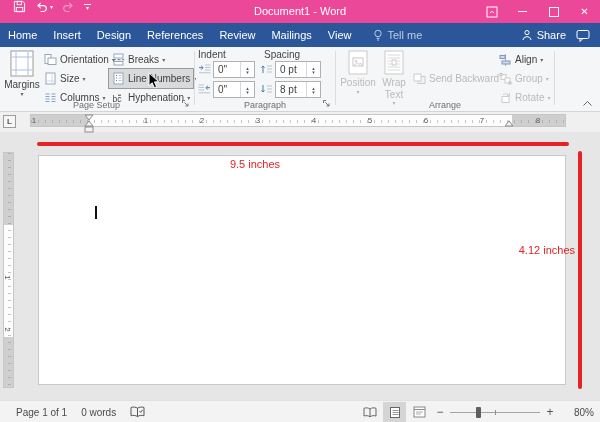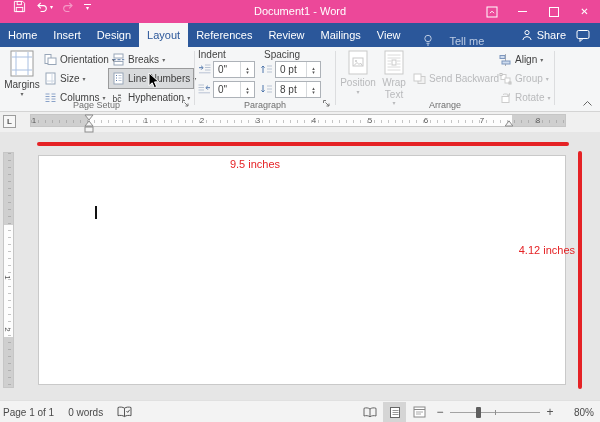--- a/index.html
+++ b/index.html
@@ -20,21 +20,21 @@
   .maxbox{width:8px;height:8px;border:1px solid #fff}
   .qmore{display:flex;flex-direction:column;align-items:center;color:#fff}
   .qmore .bar{width:7px;height:1px;background:#fff;margin-bottom:1px}
   .qmore .c{font-size:6px;line-height:4px}
 
   
   .tabs{position:relative;height:24px;background:#2b579a;display:flex;align-items:stretch}
   .ftab{background:#1e4c87;color:#fff;font-size:11px;padding:0 14px;display:flex;align-items:center}
   .tab{color:#fff;font-size:11px;padding:0 8px;display:flex;align-items:center;white-space:nowrap}
   .tab.active{background:#f5f6f7;color:#2b579a}
-  .tellme{color:#bccbe3;display:flex;align-items:flex-end;gap:17px;margin-left:6px}
+  .tellme{color:#bccbe3;display:flex;align-items:center;gap:4px;margin-left:6px}
   .rightTabs{margin-left:auto;display:flex;align-items:center;gap:10px;padding-right:10px}
   .shareT{color:#fff;font-size:11px;display:flex;align-items:center;gap:4px}
 
   
   .ribbon{position:relative;height:64px;background:#f5f6f7;border-bottom:1px solid #d4d4d4;font-size:10px;color:#3f3f3f}
   .grp{position:absolute;top:0;height:64px}
   .glabel{position:absolute;bottom:1px;left:0;right:0;text-align:center;font-size:9px;color:#6f6f6f}
   .gsep{position:absolute;top:4px;bottom:6px;width:1px;background:#dcdddf}
   .bigbtn{position:absolute;top:2px;display:flex;flex-direction:column;align-items:center;text-align:center;line-height:1.15}
   .bigbtn .lbl{margin-top:2px}
@@ -73,21 +73,21 @@
   .caretbar{position:absolute;left:95px;top:74px;width:1.5px;height:13px;background:#111}
   .redh{position:absolute;left:37px;top:10px;width:532px;height:4px;background:#e52225;border-radius:2px}
   .redv{position:absolute;left:578px;top:19px;width:4px;height:238px;background:#e52225;border-radius:2px}
   .redlblw{position:absolute;left:200px;top:26px;width:110px;text-align:center;color:#e52225;font-size:11px}
   .redlblh{position:absolute;left:498px;top:112px;width:77px;text-align:right;color:#e52225;font-size:11px}
 
   
   .sbar{position:relative;height:22px;background:#f3f3f3;border-top:1px solid #e0e0e0;display:flex;align-items:center;
         font-size:10px;color:#4a4a4a}
   .sitem{margin-left:14px;white-space:nowrap}
-  .sitem:first-child{margin-left:3px}
+  .sitem:first-child{margin-left:16px}
   .sright{position:absolute;right:0;top:0;height:22px;display:flex;align-items:center}
   .vbtn{width:23px;height:20px;display:flex;align-items:center;justify-content:center;margin:0 1px}
   .vbtn.active{background:#d5d5d5}
   .zoomout,.zoomin{width:16px;text-align:center;font-size:12px;color:#555}
   .ztrack{position:relative;width:90px;height:1px;background:#a3a3a3;margin:0 2px}
   .zhandle{position:absolute;left:26px;top:-5px;width:5px;height:11px;background:#5f5f5f;border-radius:1px}
   .znotch{position:absolute;left:45px;top:-2px;width:1px;height:5px;background:#8f8f8f}
   .zlabel{width:32px;text-align:right;margin:0 6px 0 4px}
 
   .cursor{position:absolute;left:148px;top:72px;z-index:50}
@@ -149,21 +149,20 @@
       <div class="winbtn">
           <span>✕</span>
         </div>
     </div>
   </div>
 
   <div class="tabs">
     <div class="tab">Home</div>
     <div class="tab">Insert</div>
     <div class="tab">Design</div>
-    <div class="tab active">Layout</div>
     <div class="tab">References</div>
     <div class="tab">Review</div>
     <div class="tab">Mailings</div>
     <div class="tab">View</div>
     <div class="tab tellme">
       <span>
         <svg width="10" height="13" viewBox="0 0 10 13">
             <circle cx="5" cy="4.5" r="3.2" fill="none" stroke="#bccbe3"></circle>
             <path d="M3.5 9.3h3M4 11h2" stroke="#bccbe3"></path>
           </svg>

